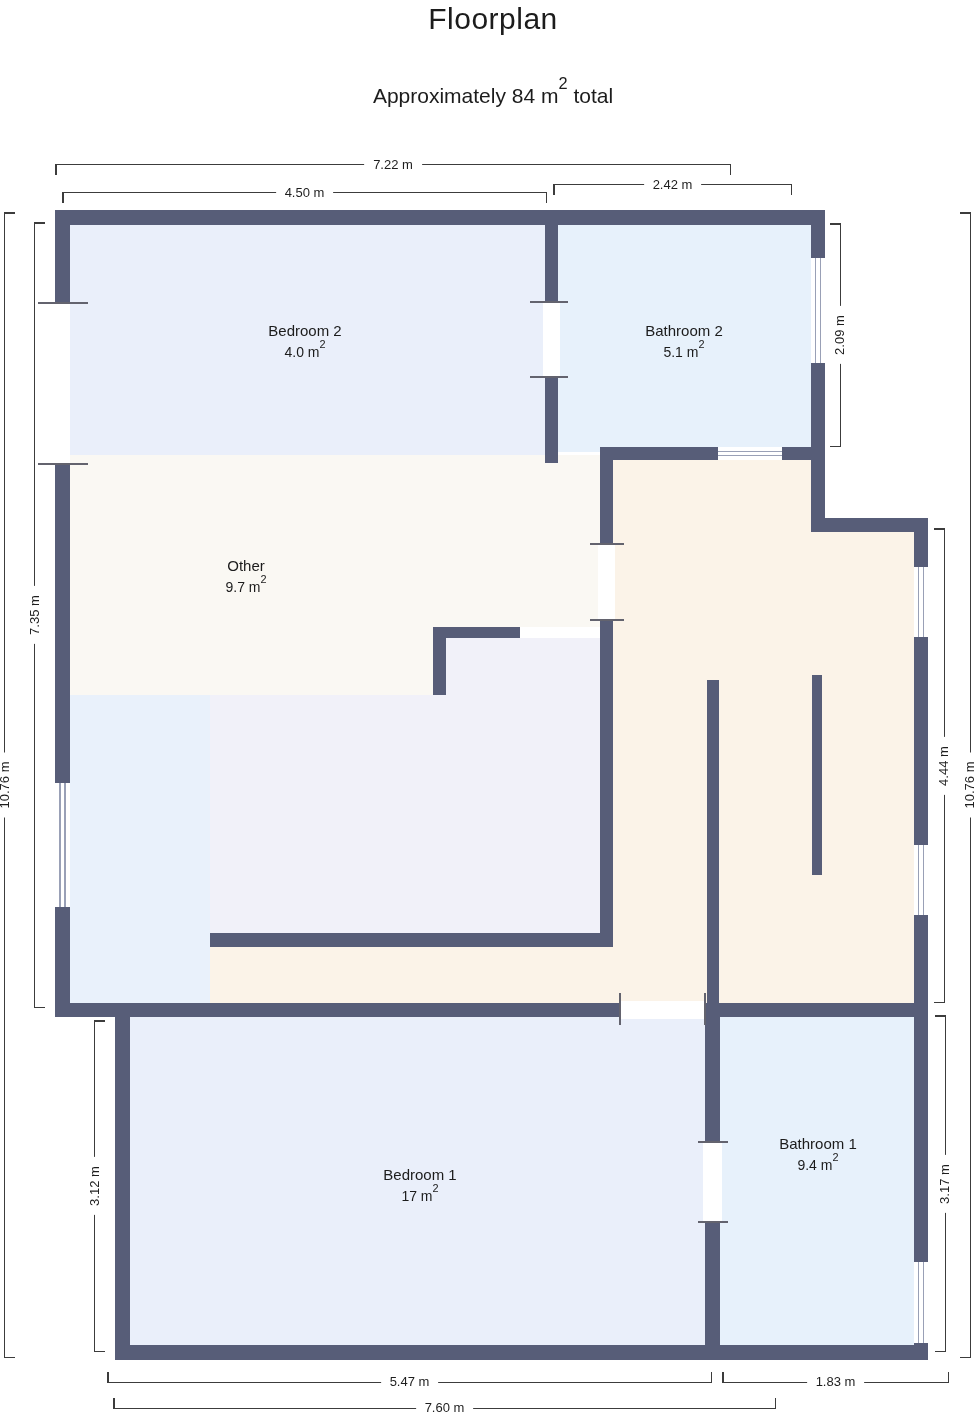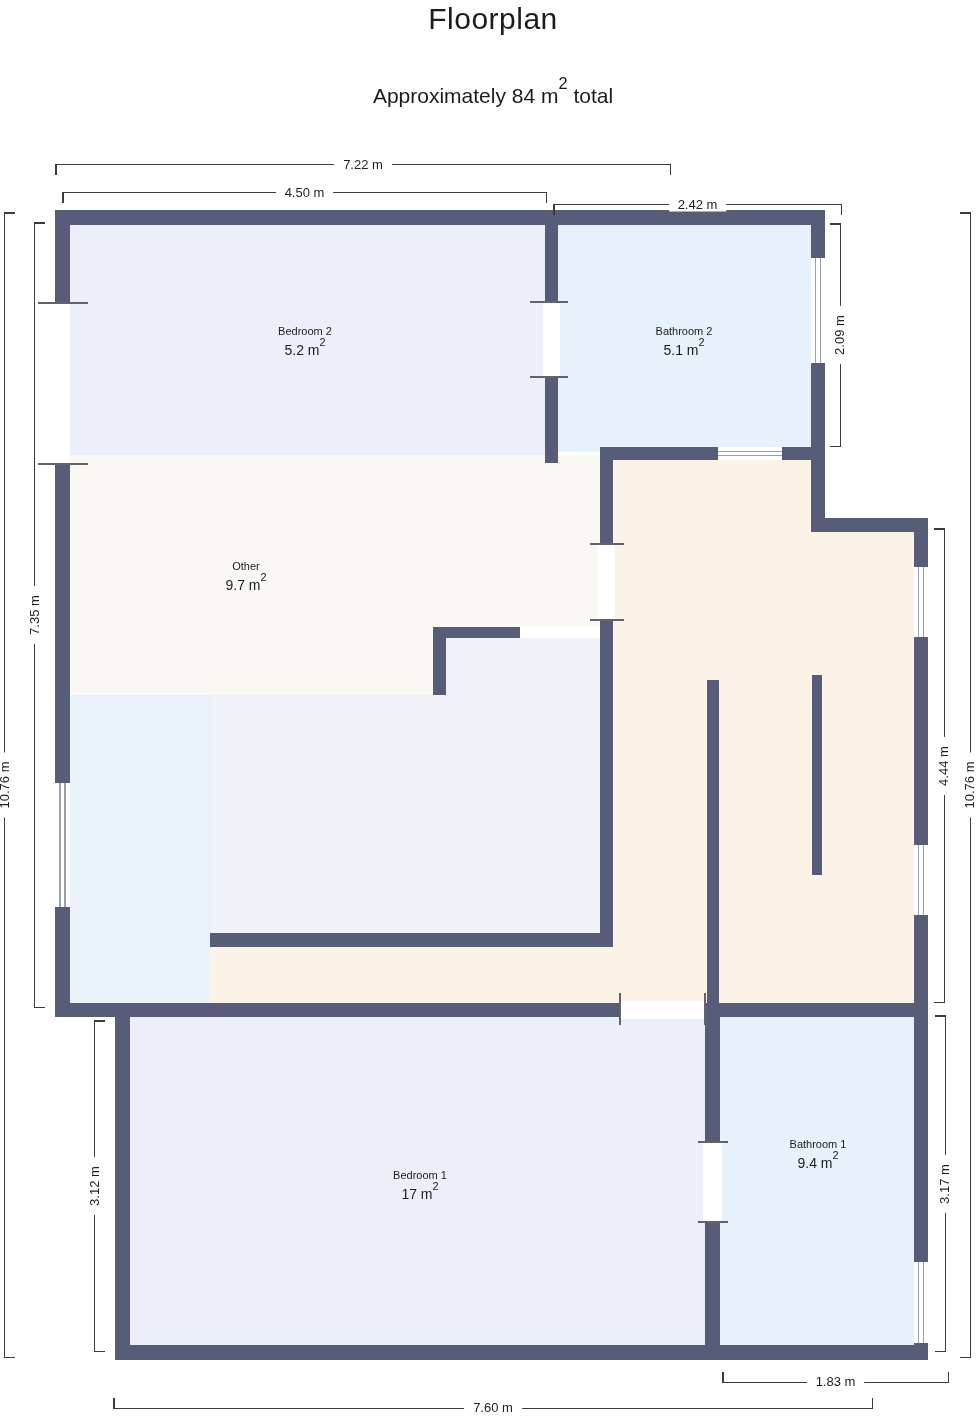--- a/index.html
+++ b/index.html
@@ -15,21 +15,21 @@
   .room{position:absolute;}
   .wall{position:absolute;background:var(--color-wall,#575d78);}
   .gap{position:absolute;background:#fff;}
   .tick{position:absolute;background:#63636e;}
   .win-v{position:absolute;background:linear-gradient(to right,
     #fff 0 28%, #99a0b6 28% 38%, #fff 38% 62%, #99a0b6 62% 72%, #fff 72% 100%);}
   .win-h{position:absolute;background:linear-gradient(to bottom,
     #fff 0 28%, #99a0b6 28% 38%, #fff 38% 62%, #99a0b6 62% 72%, #fff 72% 100%);}
 
   .room-label{position:absolute;transform:translate(-50%,-50%);text-align:center;}
-  .room-name{font-size:11px;}
+  .room-name{font-size:15px;}
   .room-area{font-size:14px;margin-top:5px;}
 
   .dim{position:absolute;color:#1e1e1e;}
   .dim-h{height:10px;}
   .dim-h.line-top{border-top:1.5px solid #3c3c3c;}
   .dim-h.line-bottom{border-bottom:1.5px solid #3c3c3c;}
   .dim-h .cap{position:absolute;top:0;width:1.5px;height:10px;background:#3c3c3c;}
   .dim-h .cl{left:0;}.dim-h .cr{right:0;}
   .dim-h .dim-label{position:absolute;left:50%;background:#fff;padding:0 9px;
     font-size:13px;white-space:nowrap;}
@@ -120,60 +120,65 @@
 
   <div class="win-v" style="left:55px;top:783px;width:15px;height:124px"></div>
   <div class="win-v" style="left:811px;top:258px;width:14px;height:105px"></div>
   <div class="win-h" style="left:718px;top:447px;width:64px;height:13px"></div>
   <div class="win-v" style="left:914px;top:567px;width:14px;height:70px"></div>
   <div class="win-v" style="left:914px;top:845px;width:14px;height:70px"></div>
   <div class="win-v" style="left:914px;top:1262px;width:14px;height:81px"></div>
 
   <div class="room-label" style="left:305px;top:341px">
     <div class="room-name">Bedroom 2</div>
-    <div class="room-area"><span>5.2 m</span><sup>2</sup></div>
+    <div class="room-area"><span>4.0 m</span><sup>2</sup></div>
   </div>
   <div class="room-label" style="left:684px;top:341px">
     <div class="room-name">Bathroom 2</div>
     <div class="room-area"><span>5.1 m</span><sup>2</sup></div>
   </div>
   <div class="room-label" style="left:246px;top:576px">
     <div class="room-name">Other</div>
     <div class="room-area"><span>9.7 m</span><sup>2</sup></div>
   </div>
   <div class="room-label" style="left:420px;top:1185px">
     <div class="room-name">Bedroom 1</div>
     <div class="room-area"><span>17 m</span><sup>2</sup></div>
   </div>
   <div class="room-label" style="left:818px;top:1154px">
     <div class="room-name">Bathroom 1</div>
     <div class="room-area"><span>9.4 m</span><sup>2</sup></div>
   </div>
 
-  <div class="dim dim-h line-top" style="left:55px;top:164px;width:616px">
+  <div class="dim dim-h line-top" style="left:55px;top:164px;width:676px">
     <i class="cap cl"></i>
       <i class="cap cr"></i>
       <span class="dim-label">7.22 m</span>
   </div>
   <div class="dim dim-h line-top" style="left:62px;top:192px;width:485px">
     <i class="cap cl"></i>
       <i class="cap cr"></i>
       <span class="dim-label">4.50 m</span>
   </div>
-  <div class="dim dim-h line-top" style="left:553px;top:204px;width:289px">
+  <div class="dim dim-h line-top" style="left:553px;top:184px;width:239px">
     <i class="cap cl"></i>
       <i class="cap cr"></i>
       <span class="dim-label">2.42 m</span>
   </div>
+  <div class="dim dim-h line-bottom" style="left:107px;top:1372px;width:605px">
+    <i class="cap cl"></i>
+      <i class="cap cr"></i>
+      <span class="dim-label">5.47 m</span>
+  </div>
   <div class="dim dim-h line-bottom" style="left:722px;top:1372px;width:227px">
     <i class="cap cl"></i>
       <i class="cap cr"></i>
       <span class="dim-label">1.83 m</span>
   </div>
-  <div class="dim dim-h line-bottom" style="left:113px;top:1398px;width:760px">
+  <div class="dim dim-h line-bottom" style="left:113px;top:1398px;width:663px">
     <i class="cap cl"></i>
       <i class="cap cr"></i>
       <span class="dim-label">7.60 m</span>
   </div>
 
   <div class="dim dim-v line-left" style="left:4px;top:212px;height:1146px">
     <i class="cap ct"></i>
       <i class="cap cb"></i>
       <span class="dim-label">10.76 m</span>
   </div>

